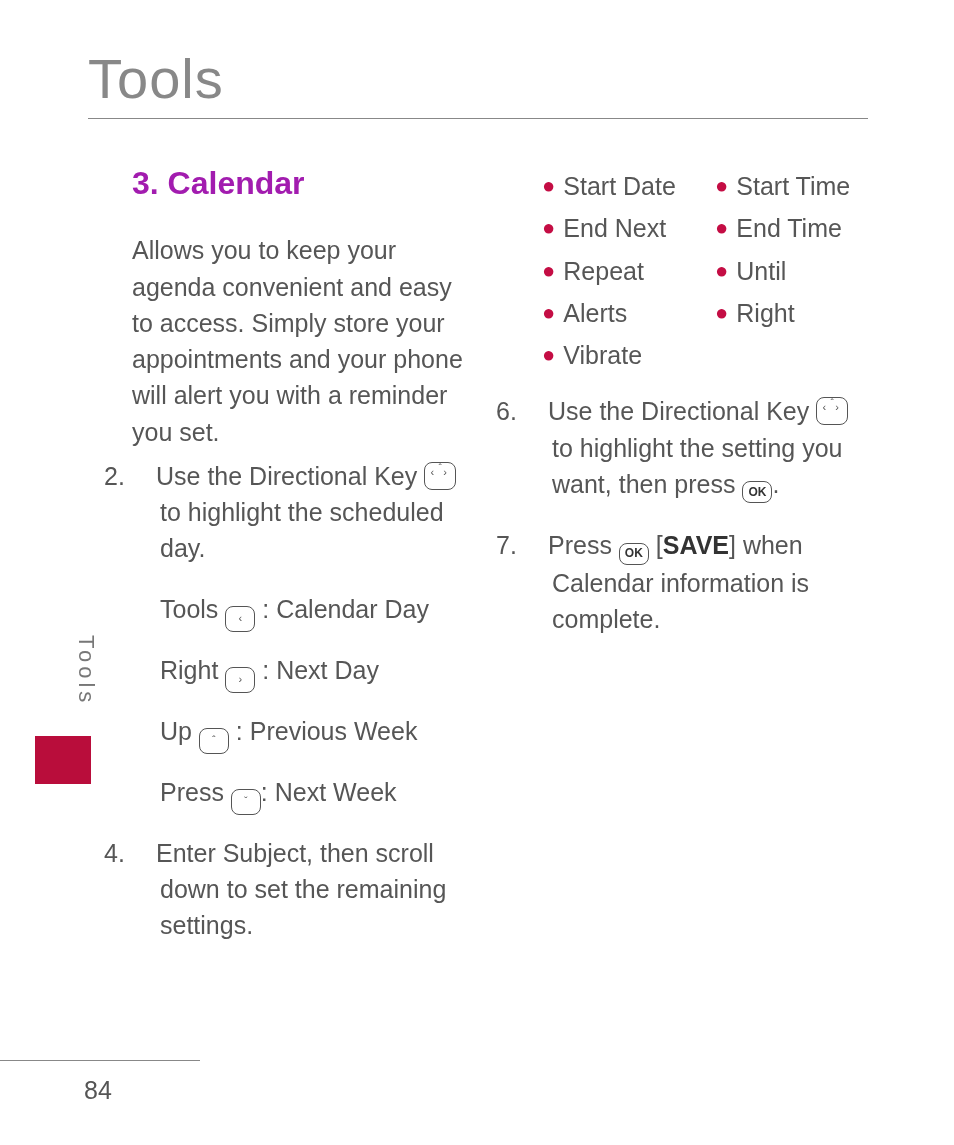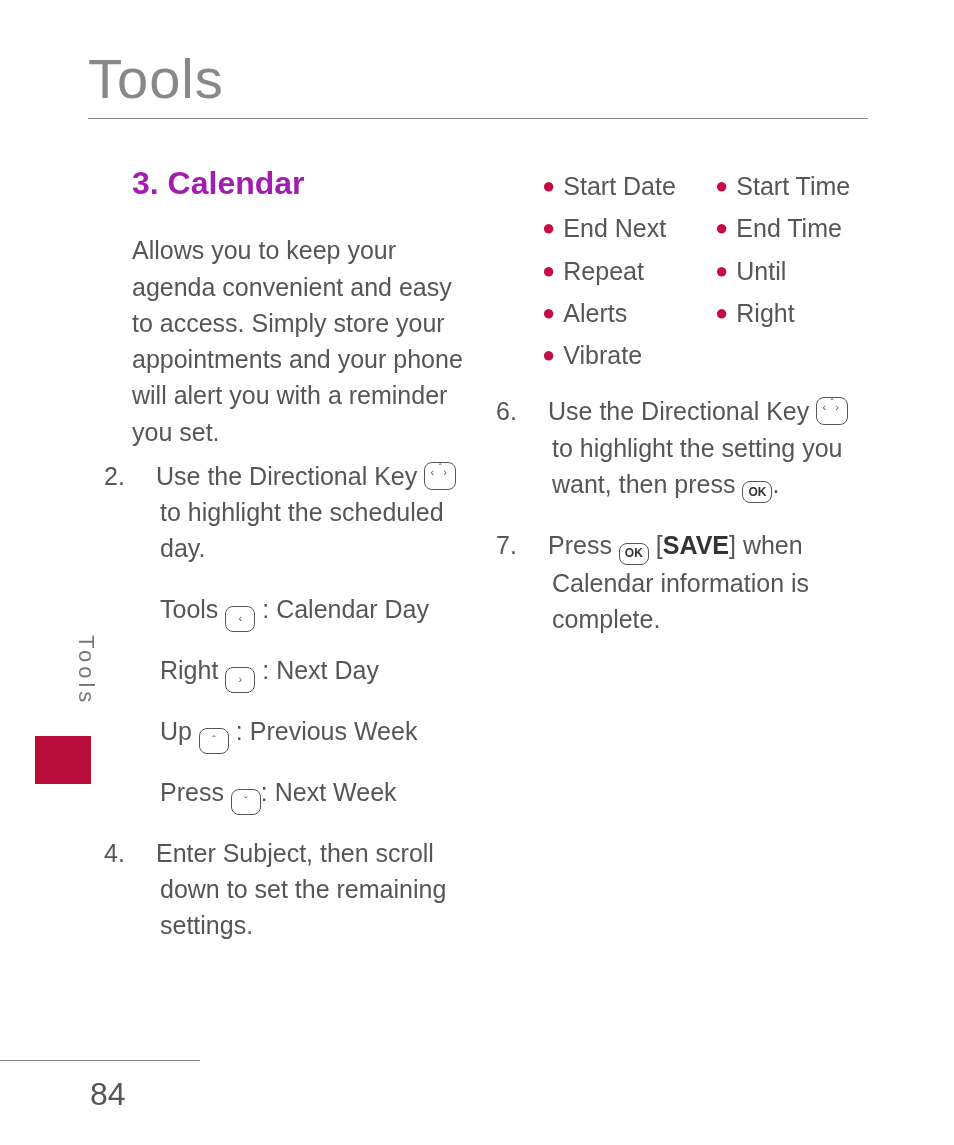--- a/index.html
+++ b/index.html
@@ -85,23 +85,23 @@
   .pagenum-line {
     position: absolute;
     left: 0;
     top: 1060px;
     width: 200px;
     height: 1px;
     background: #888;
   }
   .pagenum {
     position: absolute;
-    left: 90px;
+    left: 84px;
     top: 1076px;
-    font-size: 32px;
+    font-size: 25px;
     color: #555;
   }
   
   .key {
     display: inline-flex;
     align-items: center;
     justify-content: center;
     border: 1.5px solid #555;
     border-radius: 6px;
     height: 22px;

